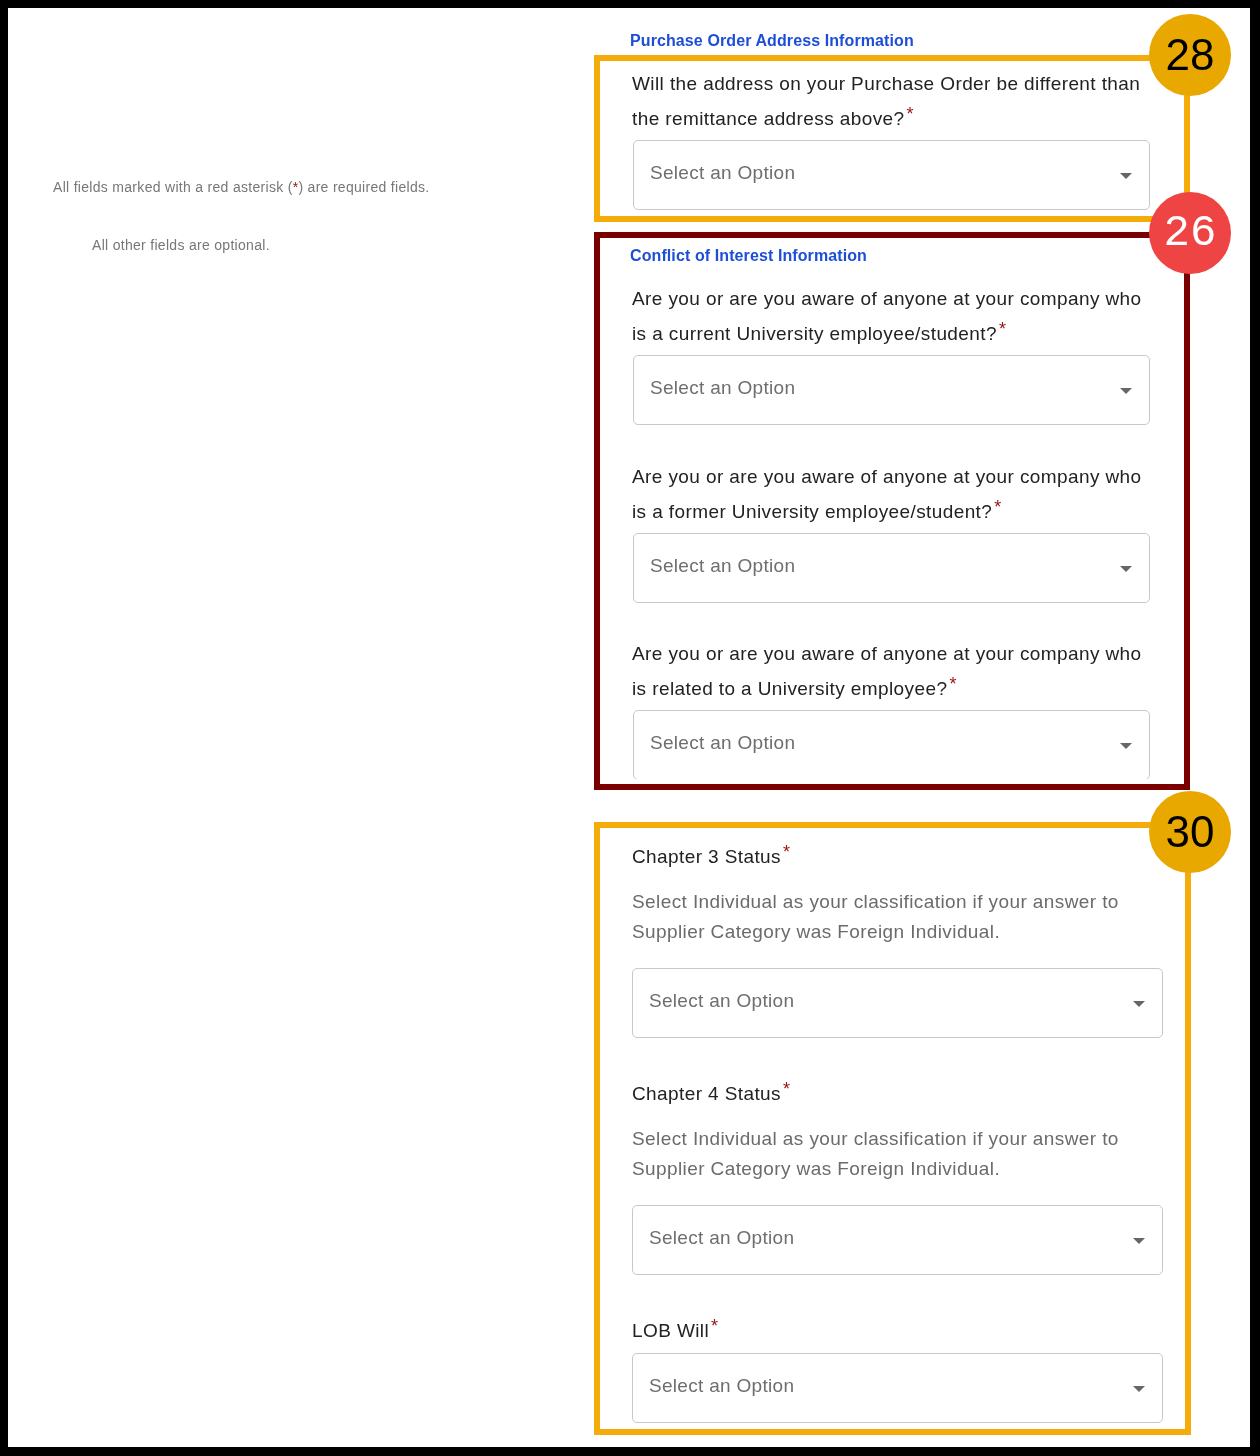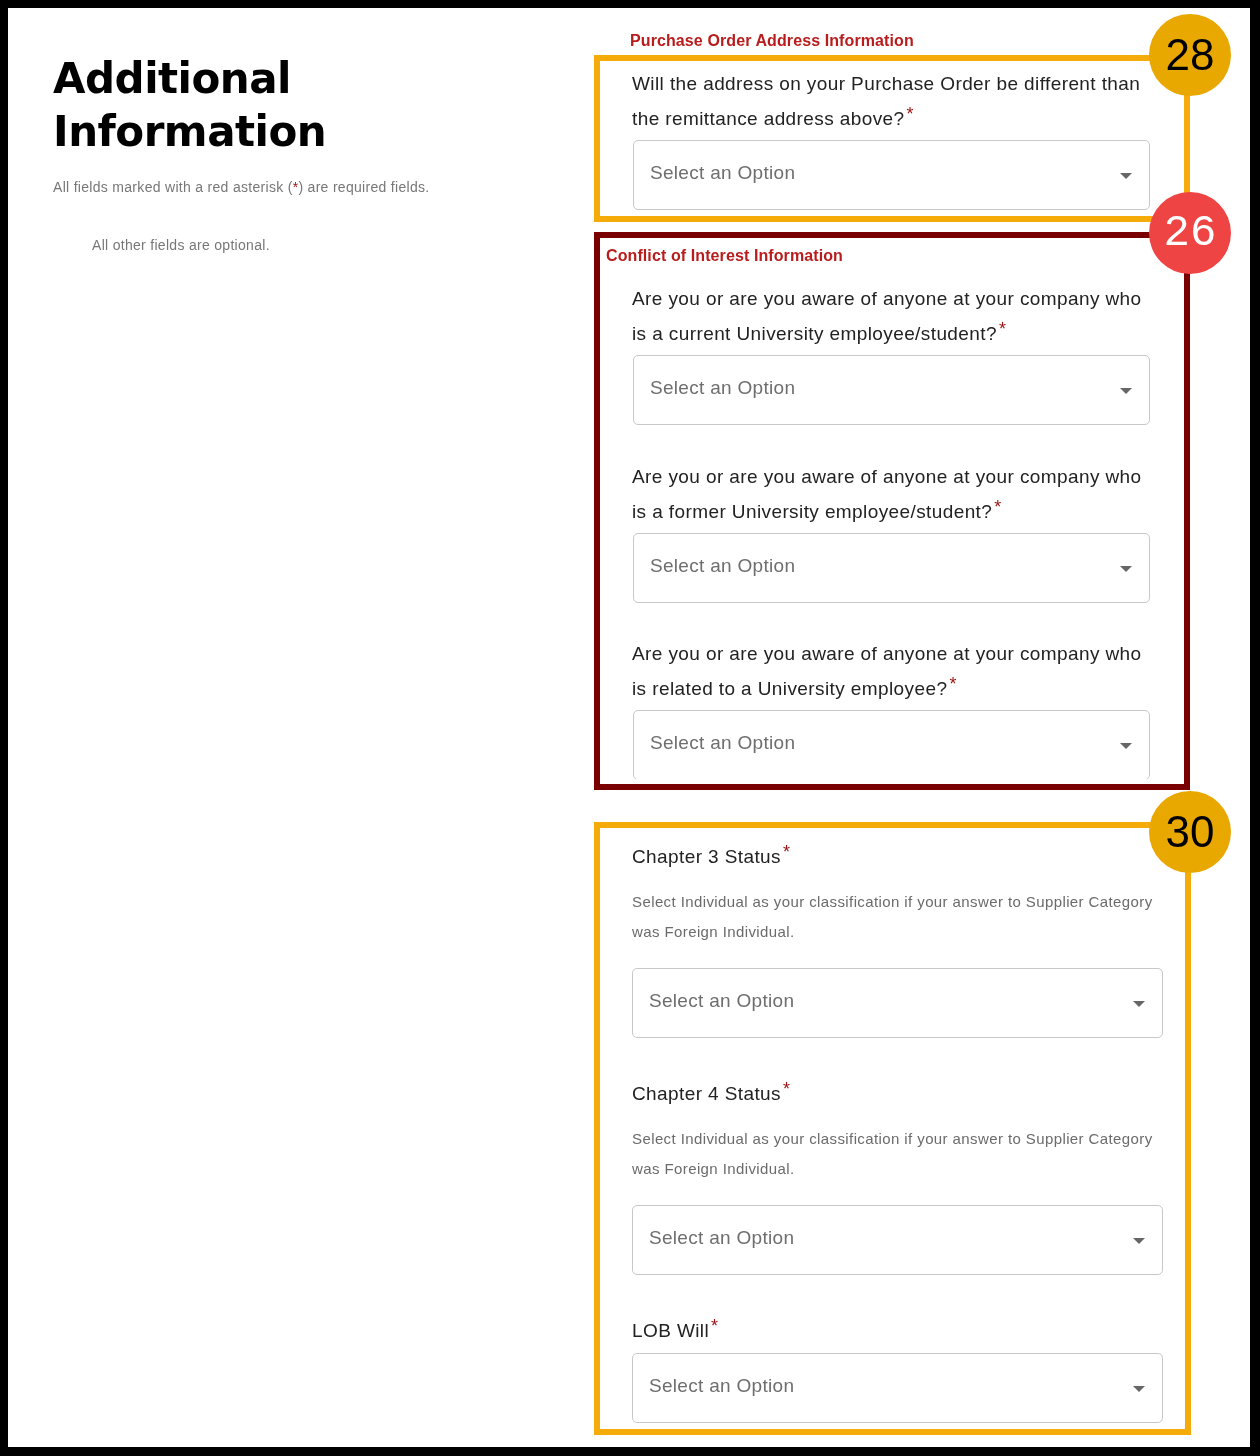--- a/index.html
+++ b/index.html
@@ -17,30 +17,30 @@
     }
     .note {
       position: absolute; left: 45px; width: 400px;
       font-size: 14px; line-height: 22px; color: #777; letter-spacing: 0.3px;
     }
     .note .ast { color: #9b1111; }
     .note1 { top: 168px; }
     .note2 { top: 226px; margin-left: 39px; }
 
     .section-heading {
-      position: absolute; font-weight: bold; font-size: 16px; color: #b91c1c;
+      position: absolute; font-weight: bold; font-size: 16px; color: #1d4ed8;
       letter-spacing: 0.1px;
     }
     .q-label {
       position: absolute; font-size: 19px; line-height: 30px; color: #222;
       letter-spacing: 0.4px;
     }
     .q-label .req { color: #9b1111; font-size: 18px; vertical-align: 5px; margin-left: 2px; }
     .q-help {
-      position: absolute; font-size: 15px; line-height: 30px; color: #6b6b6b;
+      position: absolute; font-size: 19px; line-height: 30px; color: #6b6b6b;
       letter-spacing: 0.4px;
     }
     .select {
       position: absolute; height: 70px; border: 1px solid #c8c8c8; border-radius: 5px;
       background: #fff; cursor: pointer;
     }
     .select .ph {
       position: absolute; left: 16px; top: 21px; font-size: 19px; color: #6e6e6e;
       letter-spacing: 0.3px;
     }
@@ -59,35 +59,31 @@
       font-family: "Liberation Sans", sans-serif; font-size: 44px; line-height: 1;
     }
     .badge-yellow { background: #E9A800; color: #000; }
     .badge-red { background: #ef4444; color: #fff; font-family: Liberation Mono, monospace; }
   </style>
 </head>
 <body>
 
 <div class="page">
 
-  <h1 class="title">
-    <span>Additional</span><br>
-    <span>Information</span>
-  </h1>
   <p class="note note1"><span>All fields marked with a red asterisk (</span><span class="ast">*</span><span>) are required fields.</span></p>
   <p class="note note2">All other fields are optional.</p>
 
   <div class="section-heading" style="left:622px; top:24px;">Purchase Order Address Information</div>
   <div class="q-label" style="left:624px; top:61px; width:520px;"><span>Will the address on your Purchase Order be different than the remittance address above?</span><span class="req">*</span></div>
   <div class="select" style="left:625px; top:132px; width:517px;">
     <span class="ph">Select an Option</span>
     <span class="caret"></span>
   </div>
 
-  <div class="section-heading" style="left:598px; top:239px;">Conflict of Interest Information</div>
+  <div class="section-heading" style="left:622px; top:239px;">Conflict of Interest Information</div>
 
   <div class="q-label" style="left:624px; top:276px; width:520px;"><span>Are you or are you aware of anyone at your company who is a current University employee/student?</span><span class="req">*</span></div>
   <div class="select" style="left:625px; top:347px; width:517px;">
     <span class="ph">Select an Option</span>
     <span class="caret"></span>
   </div>
 
   <div class="q-label" style="left:624px; top:454px; width:520px;"><span>Are you or are you aware of anyone at your company who is a former University employee/student?</span><span class="req">*</span></div>
   <div class="select" style="left:625px; top:525px; width:517px;">
     <span class="ph">Select an Option</span>

